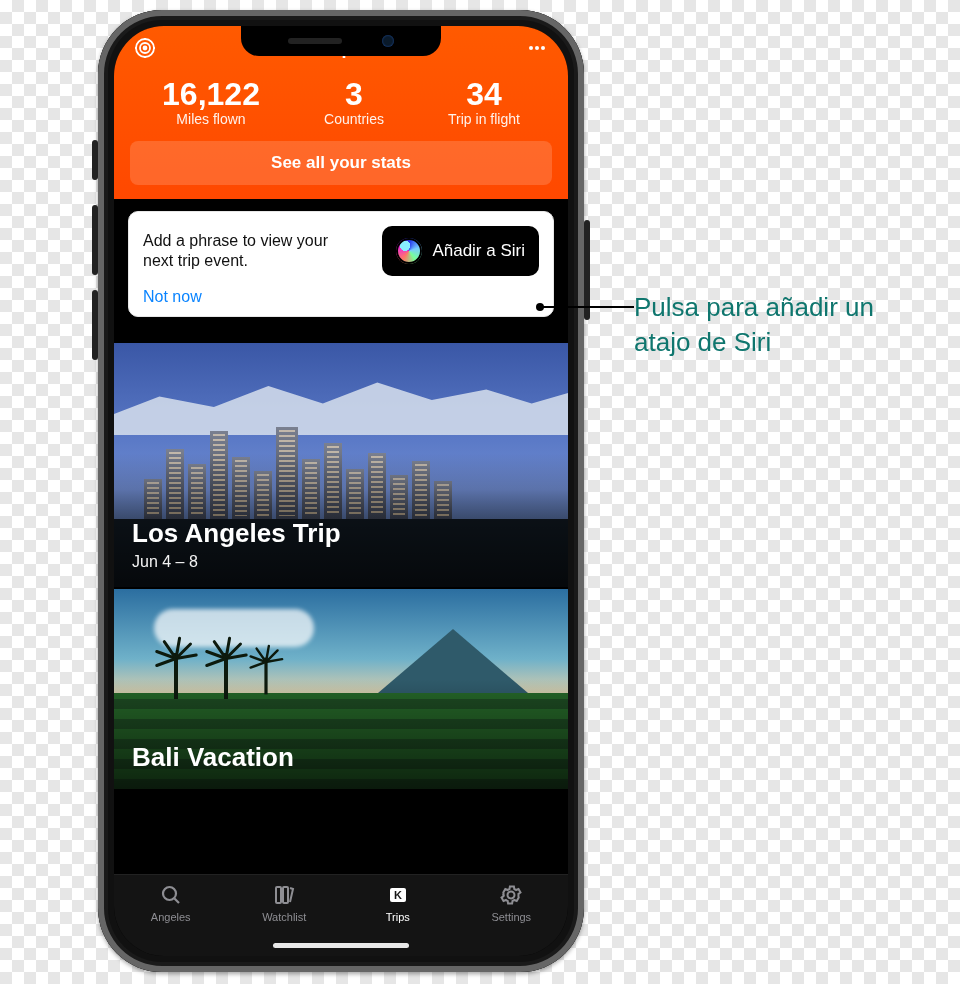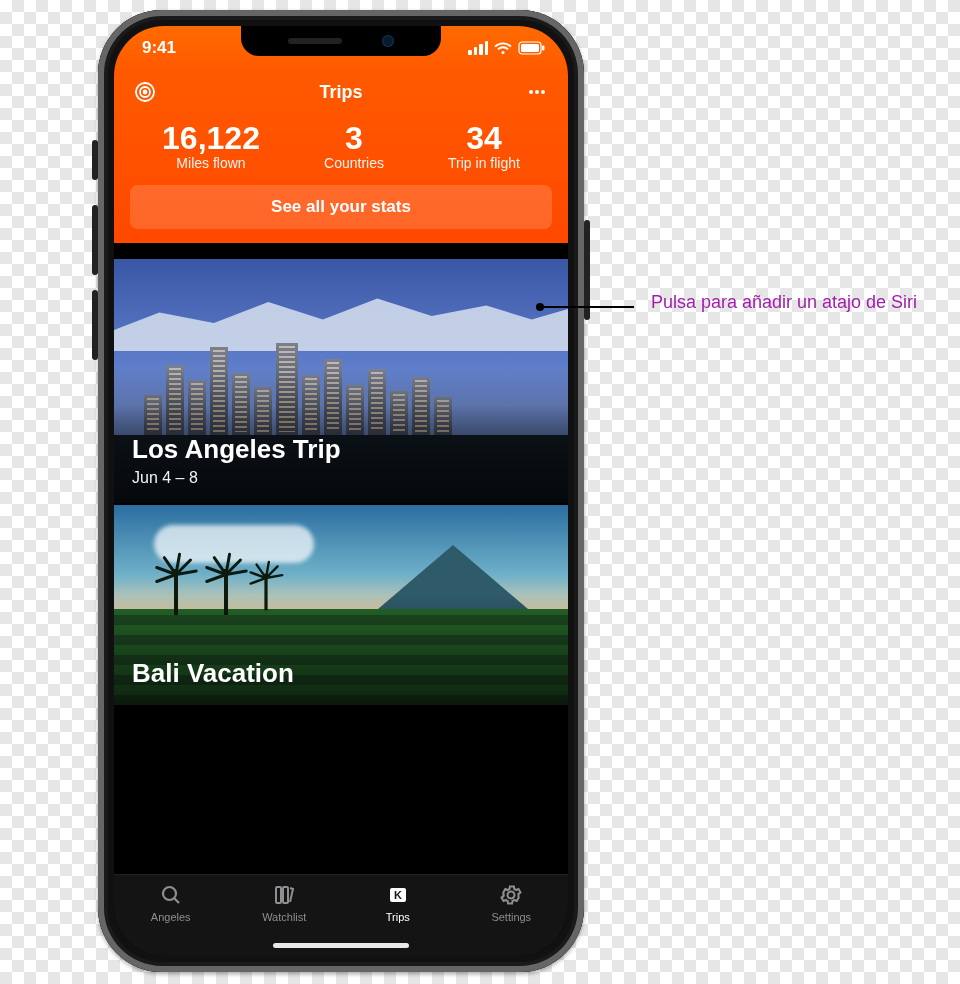--- a/index.html
+++ b/index.html
@@ -136,21 +136,21 @@
     display:flex; justify-content:space-around; padding-top:6px;
   }
   .tab { display:flex; flex-direction:column; align-items:center; gap:2px; color:#8e8e93; font-size:11px; width:25%; }
   .tab.active { color:#fff; }
   .tab .ico { height:28px; display:flex; align-items:center; justify-content:center; }
   .home-ind { position:absolute; left:50%; bottom:8px; transform:translateX(-50%); width:136px; height:5px; border-radius:3px; background:#fff; opacity:.9; }
 
   
   .callout {
     position:absolute; left:634px; top:290px; width:300px;
-    color:#a21caf; font-size:18px; line-height:1.35;text-align:center;
+    color:#0f766e; font-size:26px; line-height:1.35;
   }
   .callout-line {
     position:absolute; left:540px; top:306px; width:94px; height:2px; background:#000;
   }
   .callout-line::before{content:"";position:absolute;left:-4px;top:-3px;width:8px;height:8px;border-radius:50%;background:#000;}
 </style>
 </head>
 <body>
 
 <div class="phone">
@@ -158,43 +158,20 @@
   <div class="side-btn btn-left-2"></div>
   <div class="side-btn btn-left-3"></div>
   <div class="side-btn btn-right"></div>
 
   <div class="screen">
     <div class="notch">
       <div class="speaker"></div>
       <div class="cam"></div>
     </div>
 
-    <div class="statusbar">
-      <span>9:41</span>
-      <div class="status-right">
-        <span class="sig-bars">
-            <span></span>
-            <span></span>
-            <span></span>
-            <span></span>
-          </span>
-        <span class="wifi">
-          <svg width="18" height="14" viewBox="0 0 18 14">
-              <path fill="#fff" d="M9 13.2a1.6 1.6 0 1 0 0-3.2 1.6 1.6 0 0 0 0 3.2zm-4.4-4.1a6.2 6.2 0 0 1 8.8 0l1.4-1.4a8.2 8.2 0 0 0-11.6 0l1.4 1.4zm-2.8-2.8a10.2 10.2 0 0 1 14.4 0L17.6 5a12.2 12.2 0 0 0-17.2 0l1.4 1.3z"></path>
-            </svg>
-        </span>
-        <span class="battery">
-          <svg width="28" height="14" viewBox="0 0 28 14">
-              <rect x="1" y="1" width="22" height="12" rx="3" fill="none" stroke="#fff" stroke-width="1.2"></rect>
-              <rect x="3" y="3" width="18" height="8" rx="1.5" fill="#fff"></rect>
-              <rect x="24" y="4.5" width="2.5" height="5" rx="1" fill="#fff"></rect>
-            </svg>
-        </span>
-      </div>
-    </div>
 
     <div class="header">
       <div class="navbar">
         <div class="nav-icon">
           <svg width="24" height="24" viewBox="0 0 24 24" fill="none" stroke="#fff" stroke-width="1.8">
             <circle cx="12" cy="12" r="9"></circle>
               <circle cx="12" cy="12" r="5"></circle>
               <circle cx="12" cy="12" r="1.5" fill="#fff"></circle>
             <path d="M12 3v-1M12 22v-1M3 12h-1M22 12h-1"></path>
           </svg>
@@ -222,20 +199,30 @@
           <div class="stat-value">34</div>
           <div class="stat-label">Trip in flight</div>
         </div>
       </div>
 
       <div class="stats-btn">
         <span>See all your stats</span>
       </div>
     </div>
 
+    <div class="siri-card">
+      <div class="siri-row">
+        <div class="siri-text">Add a phrase to view your next trip event.</div>
+        <div class="siri-btn">
+          <span class="siri-orb"></span>
+          <span>Añadir a Siri</span>
+        </div>
+      </div>
+      <div class="not-now">Not now</div>
+    </div>
 
     <div class="trips">
 
       <div class="trip">
         <div class="img">
           <div class="la-sky"></div>
           <div class="la-mtn"></div>
           <div class="la-city">
             <div class="bld" style="height:40px"></div>
               <div class="bld" style="height:70px"></div>

